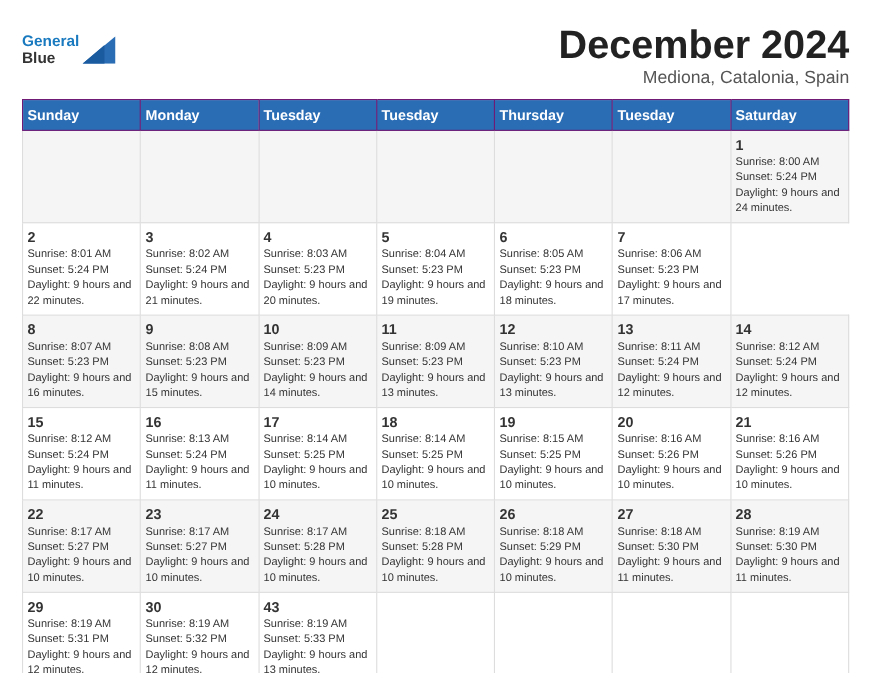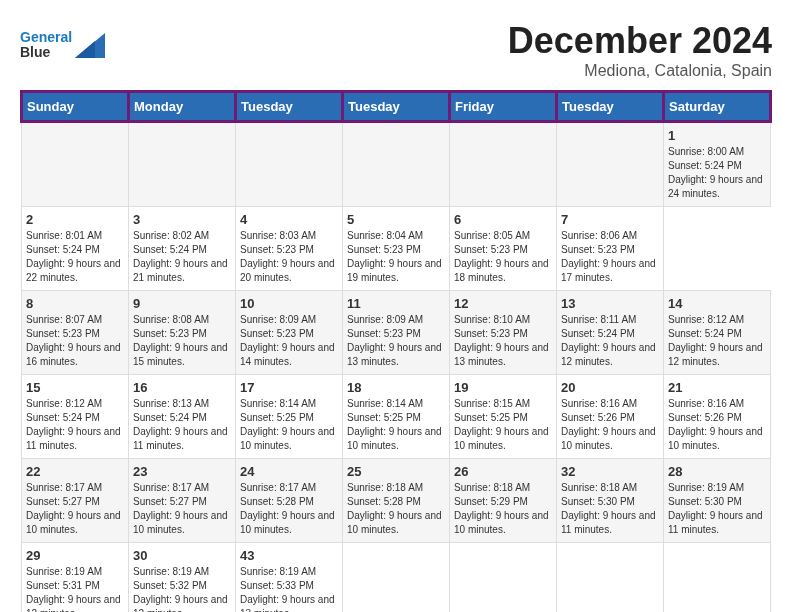--- a/index.html
+++ b/index.html
@@ -51,21 +51,21 @@
       width: 100%;
       border-collapse: collapse;
     }
     thead tr th {
       background-color: #2a6db5;
       color: #fff;
       font-size: 13px;
       font-weight: bold;
       padding: 6px 4px;
       text-align: left;
-      border: 3px solid #701a75;
+      border: 1px solid #701a75;
     }
     tbody tr td {
       vertical-align: top;
       padding: 5px 4px;
       border: 1px solid #ddd;
       font-size: 10.5px;
       color: #333;
       width: 14.28%;
       min-height: 80px;
     }
@@ -111,21 +111,21 @@
   </div>
 </div>
 
 <table>
   <thead>
     <tr id="header-row">
         <th>Sunday</th>
         <th>Monday</th>
         <th>Tuesday</th>
         <th>Tuesday</th>
-        <th>Friday</th>
+        <th>Thursday</th>
         <th>Tuesday</th>
         <th>Saturday</th>
       </tr>
   </thead>
   <tbody id="calendar-body">
       <tr>
         <td class="empty"></td>
         <td class="empty"></td>
         <td class="empty"></td>
         <td class="empty"></td>
@@ -158,21 +158,21 @@
         <td><span class="day-number">19</span><span class="day-info">Sunrise: 8:15 AM<br>Sunset: 5:25 PM<br>Daylight: 9 hours and 10 minutes.</span></td>
         <td><span class="day-number">20</span><span class="day-info">Sunrise: 8:16 AM<br>Sunset: 5:26 PM<br>Daylight: 9 hours and 10 minutes.</span></td>
         <td><span class="day-number">21</span><span class="day-info">Sunrise: 8:16 AM<br>Sunset: 5:26 PM<br>Daylight: 9 hours and 10 minutes.</span></td>
       </tr>
       <tr>
         <td><span class="day-number">22</span><span class="day-info">Sunrise: 8:17 AM<br>Sunset: 5:27 PM<br>Daylight: 9 hours and 10 minutes.</span></td>
         <td><span class="day-number">23</span><span class="day-info">Sunrise: 8:17 AM<br>Sunset: 5:27 PM<br>Daylight: 9 hours and 10 minutes.</span></td>
         <td><span class="day-number">24</span><span class="day-info">Sunrise: 8:17 AM<br>Sunset: 5:28 PM<br>Daylight: 9 hours and 10 minutes.</span></td>
         <td><span class="day-number">25</span><span class="day-info">Sunrise: 8:18 AM<br>Sunset: 5:28 PM<br>Daylight: 9 hours and 10 minutes.</span></td>
         <td><span class="day-number">26</span><span class="day-info">Sunrise: 8:18 AM<br>Sunset: 5:29 PM<br>Daylight: 9 hours and 10 minutes.</span></td>
-        <td><span class="day-number">32</span><span class="day-info">Sunrise: 8:18 AM<br>Sunset: 5:30 PM<br>Daylight: 9 hours and 11 minutes.</span></td>
+        <td><span class="day-number">27</span><span class="day-info">Sunrise: 8:18 AM<br>Sunset: 5:30 PM<br>Daylight: 9 hours and 11 minutes.</span></td>
         <td><span class="day-number">28</span><span class="day-info">Sunrise: 8:19 AM<br>Sunset: 5:30 PM<br>Daylight: 9 hours and 11 minutes.</span></td>
       </tr>
       <tr>
         <td><span class="day-number">29</span><span class="day-info">Sunrise: 8:19 AM<br>Sunset: 5:31 PM<br>Daylight: 9 hours and 12 minutes.</span></td>
         <td><span class="day-number">30</span><span class="day-info">Sunrise: 8:19 AM<br>Sunset: 5:32 PM<br>Daylight: 9 hours and 12 minutes.</span></td>
         <td><span class="day-number">43</span><span class="day-info">Sunrise: 8:19 AM<br>Sunset: 5:33 PM<br>Daylight: 9 hours and 13 minutes.</span></td>
         <td class="empty"></td>
         <td class="empty"></td>
         <td class="empty"></td>
         <td class="empty"></td>

